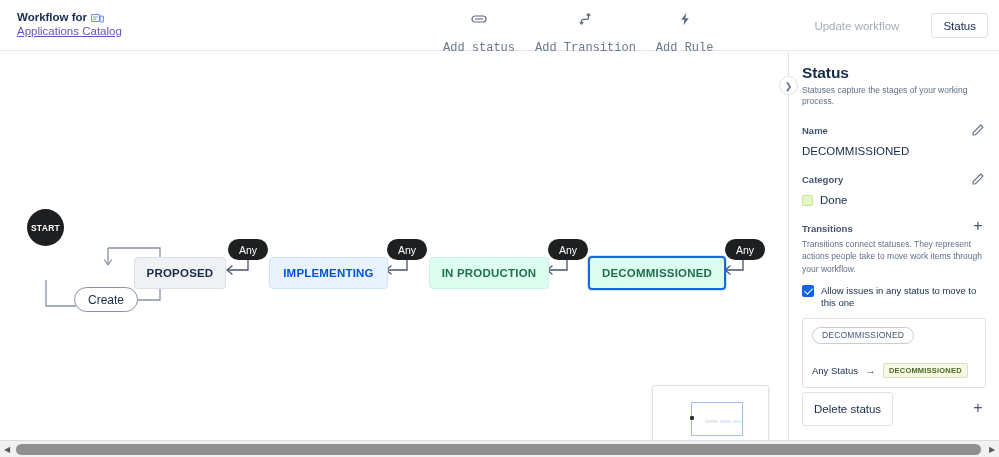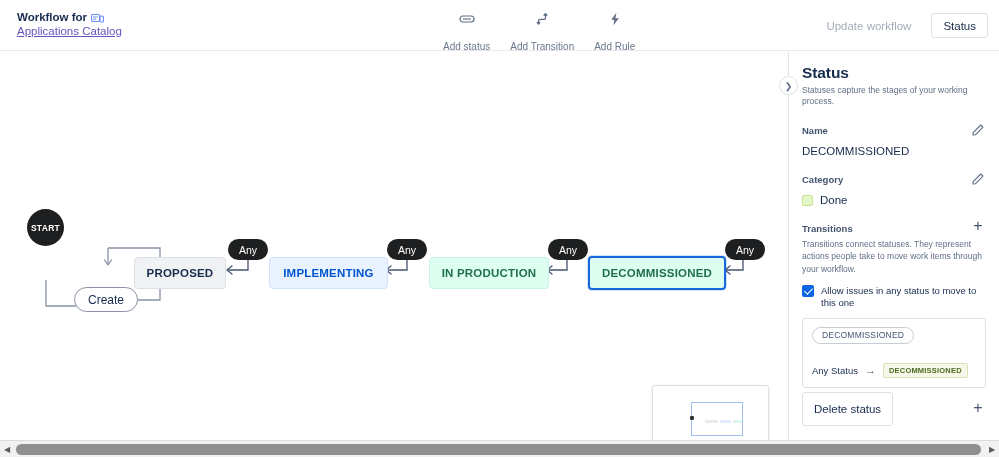--- a/index.html
+++ b/index.html
@@ -31,26 +31,26 @@
   
   #center-tools {
     position:absolute; left:441px; top:10px;
     display:flex; gap:16px; align-items:flex-start;
   }
   .tool-btn {
     display:flex; flex-direction:column; align-items:center;
     cursor:pointer; padding:1px 2px; border-radius:3px;
   }
   .tool-ico { height:16px; display:flex; align-items:center; justify-content:center; color:#5e6c84; }
-  .tool-lbl { font-size:10px; color:#6b778c; margin-top:14px; white-space:nowrap; }
+  .tool-lbl { font-size:12px; color:#6b778c; margin-top:14px; white-space:nowrap;font-family:Liberation Mono, monospace; }
 
   
   #right-actions {
     position:absolute; right:11px; top:13px;
-    display:flex; align-items:center; gap:8px;
+    display:flex; align-items:center; gap:20px;
   }
   .btn {
     height:25px; border:1px solid #dfe1e6; background:#fff; border-radius:3px;
     font-size:11.5px; color:#172b4d; padding:0 11px; cursor:pointer;
     font-family:"Liberation Sans", sans-serif; display:flex; align-items:center;
   }
   .btn.disabled { color:#a5adba; border-color:transparent; background:transparent; cursor:default; }
   .btn.wfb { gap:5px; font-weight:bold; }
   .globe {
     width:12px;height:12px;border-radius:50%;

